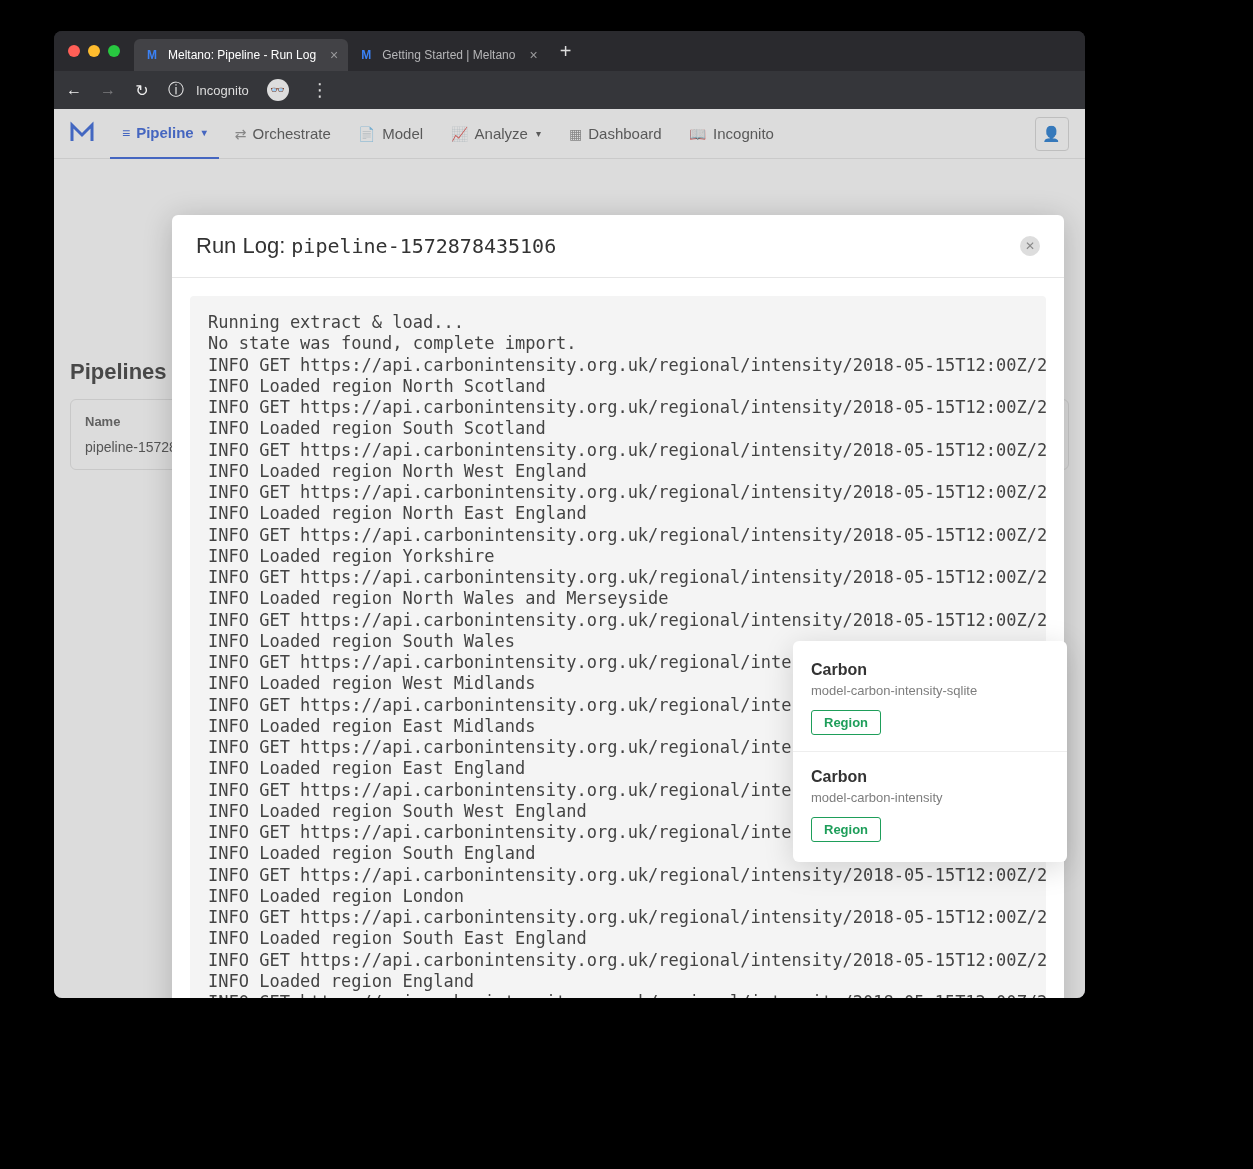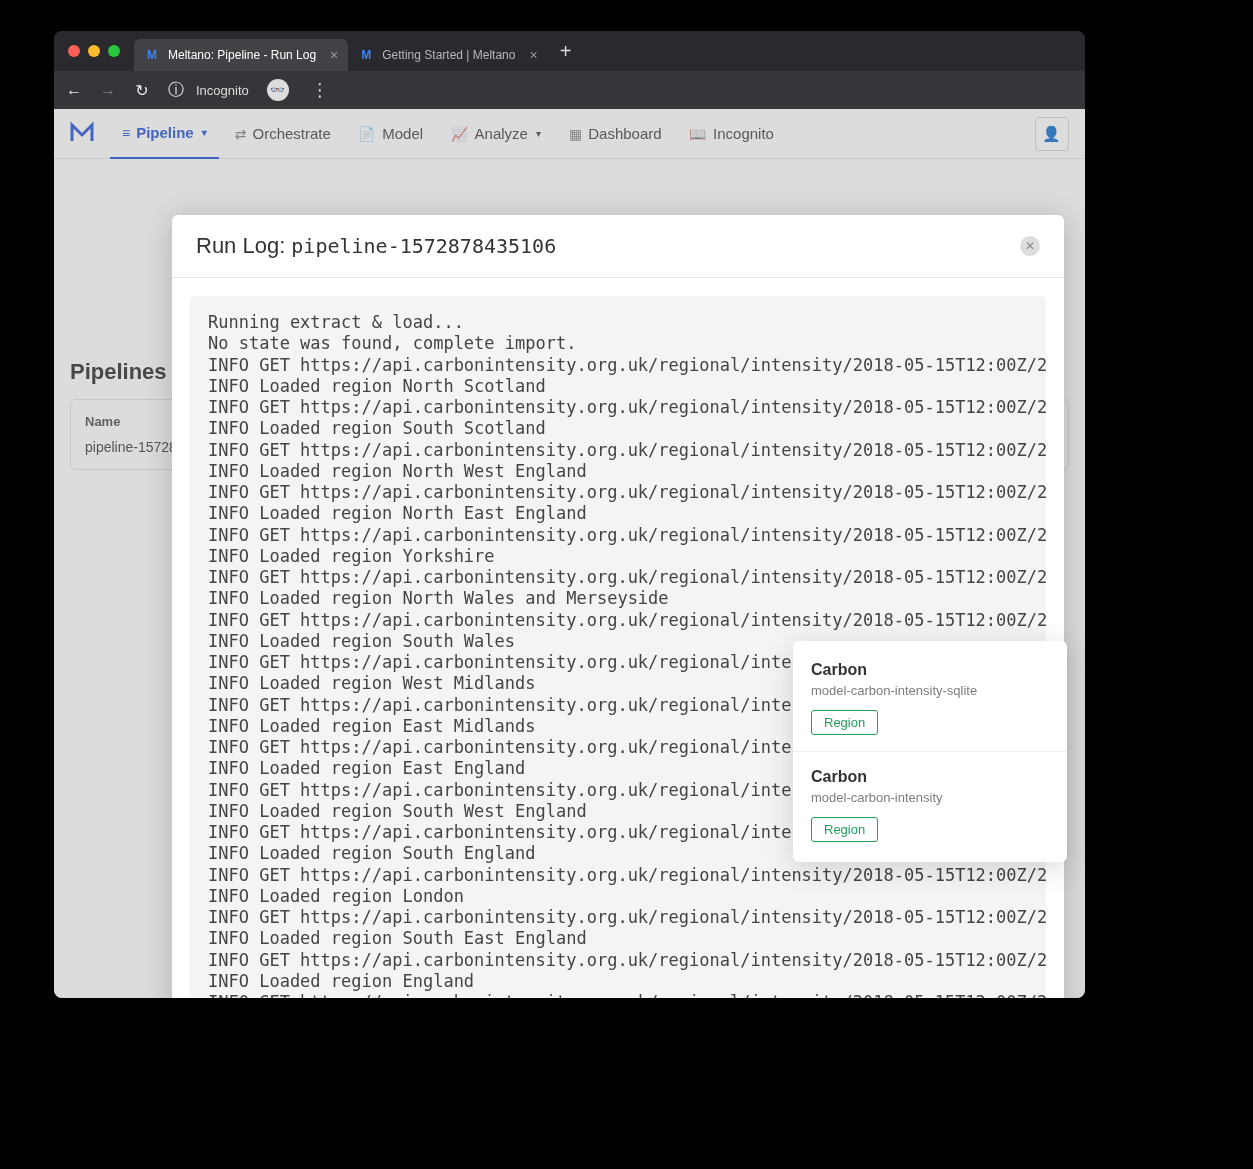--- a/index.html
+++ b/index.html
@@ -57,21 +57,21 @@
   .btn { padding: 8px 16px; border-radius: 4px; font-size: 14px; cursor: pointer; }
   .btn.plain { background: #84cc16; border: 1px solid #d0d0d0; color: #333; }
   .btn.primary { background: #1e9e5a; color: #fff; display: flex; align-items: center; gap: 6px; }
   .btn.primary .caret { font-size: 10px; }
 
   .popover { position: absolute; right: 18px; top: 610px; width: 274px; background: #fff; border-radius: 6px; box-shadow: 0 6px 30px rgba(0,0,0,0.15); z-index: 20; padding: 6px 0; }
   .popover .sect { padding: 14px 18px; }
   .popover .divider { height: 1px; background: #eee; margin: 2px 0; }
   .popover h4 { font-size: 16px; font-weight: 600; color: #333; margin-bottom: 4px; }
   .popover .sub { color: #7d7d7d; font-size: 13px; margin-bottom: 12px; }
-  .tag-btn { display: inline-block; border: 1px solid #1e9e5a; color: #1e9e5a; padding: 4px 12px; font-size: 13px; border-radius: 3px; cursor: pointer; }
+  .tag-btn { display: inline-block; border: 1px solid #1e9e5a; color: #1e9e5a; padding: 4px 12px; font-size: 13px; border-radius: 3px; cursor: pointer; font-weight: bold; }
 </style>
 </head>
 <body>
 
 <div class="window">
 
   <div class="tab-strip">
     <div class="traffic">
       <div class="dot red"></div>
       <div class="dot yellow"></div>

